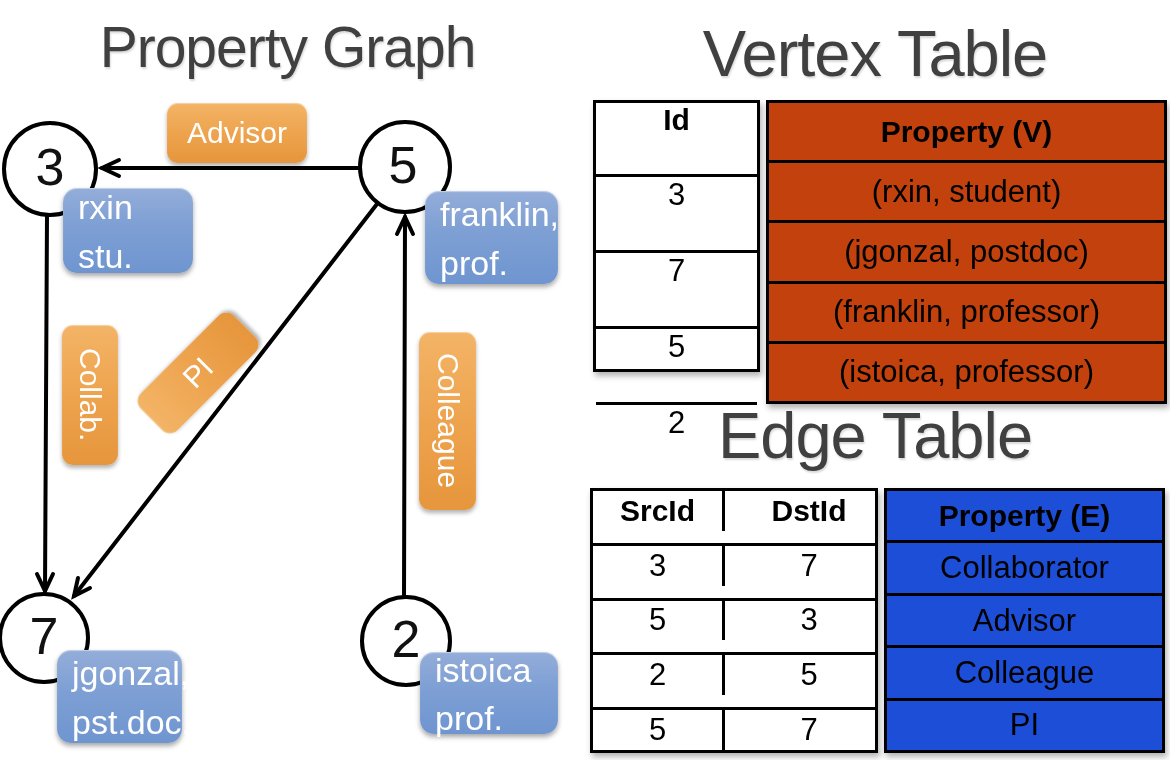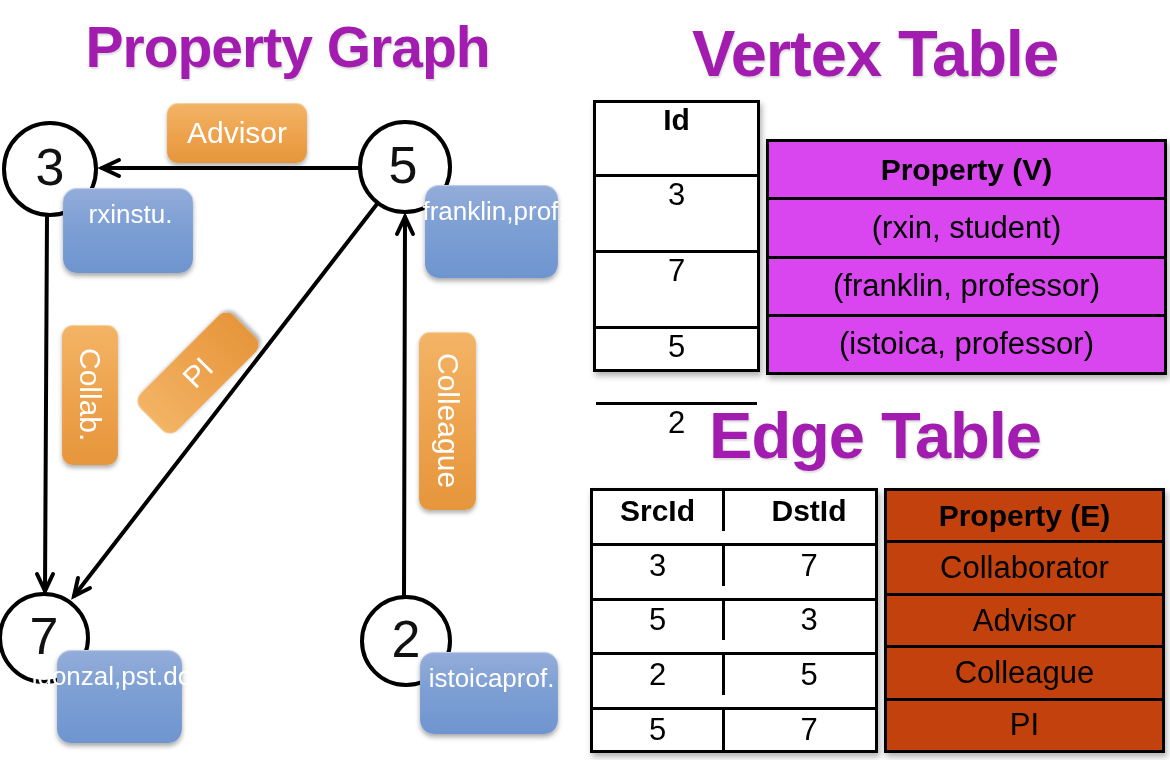--- a/index.html
+++ b/index.html
@@ -3,42 +3,42 @@
 <meta charset="utf-8">
 <style>
   * { margin:0; padding:0; box-sizing:border-box; }
   html,body { background:#fff; }
   body { font-family:"Liberation Sans", sans-serif; }
   #slide {
     position:relative; width:1170px; height:760px;
     background:#ffffff; overflow:hidden;
   }
   .title {
-    position:absolute; text-align:center; color:#a21caf;
-    font-weight:700; letter-spacing:-1px;
+    position:absolute; text-align:center; color:#404040;
+    font-weight:400; letter-spacing:-1px;
     text-shadow:1px 2px 2px rgba(0,0,0,0.15);
     white-space:nowrap;
   }
   #graph-title { left:0; top:14px; width:575px; font-size:57px; }
   #vertex-table-title { left:580px; top:16px; width:590px; font-size:65px; }
   #edge-table-title { left:580px; top:398px; width:590px; font-size:65px; }
 
   svg.graph { position:absolute; left:0; top:0; }
 
   .node-digit {
     position:absolute; transform:translate(-50%,-54%);
     font-size:52px; font-weight:300; color:#111;
   }
 
   .prop-box {
     position:absolute; border-radius:14px; color:#fff;
     background:linear-gradient(180deg,#94add9 0%,#7d9fd4 45%,#6f95d0 100%);
     box-shadow:0 3px 5px rgba(0,0,0,0.35), inset 0 1px 1px rgba(255,255,255,0.45);
-    font-size:26px; line-height:1.42; padding:8px 10px 6px 15px;
-    display:flex; flex-direction:row; justify-content:center;
+    font-size:34px; line-height:1.42; padding:8px 10px 6px 15px;
+    display:flex; flex-direction:column; justify-content:center;
   }
   .edge-label {
     position:absolute; border-radius:11px; color:#fff;
     background:linear-gradient(180deg,#f3b466 0%,#eda24c 55%,#e6963c 100%);
     box-shadow:0 3px 4px rgba(0,0,0,0.30), inset 0 1px 1px rgba(255,255,255,0.4);
     display:flex; align-items:center; justify-content:center;
     font-size:30px;
   }
   .vtext { writing-mode:vertical-rl; }
 
@@ -91,21 +91,21 @@
 
   <div class="node-digit" style="left:50px; top:169px;">3</div>
   <div class="node-digit" style="left:403px;top:167px;">5</div>
   <div class="node-digit" style="left:44px; top:638px;">7</div>
   <div class="node-digit" style="left:406px;top:641px;">2</div>
 
   <div class="prop-box" style="left:63px; top:188px; width:130px; height:85px;">
     <span>rxin</span>
     <span>stu.</span>
   </div>
-  <div class="prop-box" style="left:425px; top:185px; width:133px; height:93px;">
+  <div class="prop-box" style="left:425px; top:191px; width:133px; height:93px;">
     <span>franklin,</span>
     <span>prof.</span>
   </div>
   <div class="prop-box" style="left:57px; top:650px; width:125px; height:93px;">
     <span>jgonzal,</span>
     <span>pst.doc.</span>
   </div>
   <div class="prop-box" style="left:420px; top:652px; width:138px; height:82px;">
     <span>istoica</span>
     <span>prof.</span>
@@ -127,26 +127,29 @@
         <div class="cell">7</div>
       </div>
     <div class="row">
         <div class="cell">5</div>
       </div>
     <div class="row">
         <div class="cell">2</div>
       </div>
   </div>
 
-  <div class="tbl" style="left:766px; top:100px; width:401px; height:236px; background:#d946ef;margin-top:39px;">
+  <div class="tbl" style="left:766px; top:100px; width:401px; height:304px; background:#c2410c;">
     <div class="row">
         <div class="cell hdr">Property (V)</div>
       </div>
     <div class="row">
         <div class="cell">(rxin, student)</div>
+      </div>
+    <div class="row">
+        <div class="cell">(jgonzal, postdoc)</div>
       </div>
     <div class="row">
         <div class="cell">(franklin, professor)</div>
       </div>
     <div class="row">
         <div class="cell">(istoica, professor)</div>
       </div>
   </div>
 
   <div class="tbl" style="left:590px; top:488px; width:288px; height:265px;gap:12px;">
@@ -165,21 +168,21 @@
     <div class="row">
       <div class="cell col-src">2</div>
       <div class="cell">5</div>
     </div>
     <div class="row">
       <div class="cell col-src">5</div>
       <div class="cell">7</div>
     </div>
   </div>
 
-  <div class="tbl" style="left:884px; top:488px; width:281px; height:265px; background:#c2410c;">
+  <div class="tbl" style="left:884px; top:488px; width:281px; height:265px; background:#1d4ed8;">
     <div class="row">
         <div class="cell hdr">Property (E)</div>
       </div>
     <div class="row">
         <div class="cell">Collaborator</div>
       </div>
     <div class="row">
         <div class="cell">Advisor</div>
       </div>
     <div class="row">

